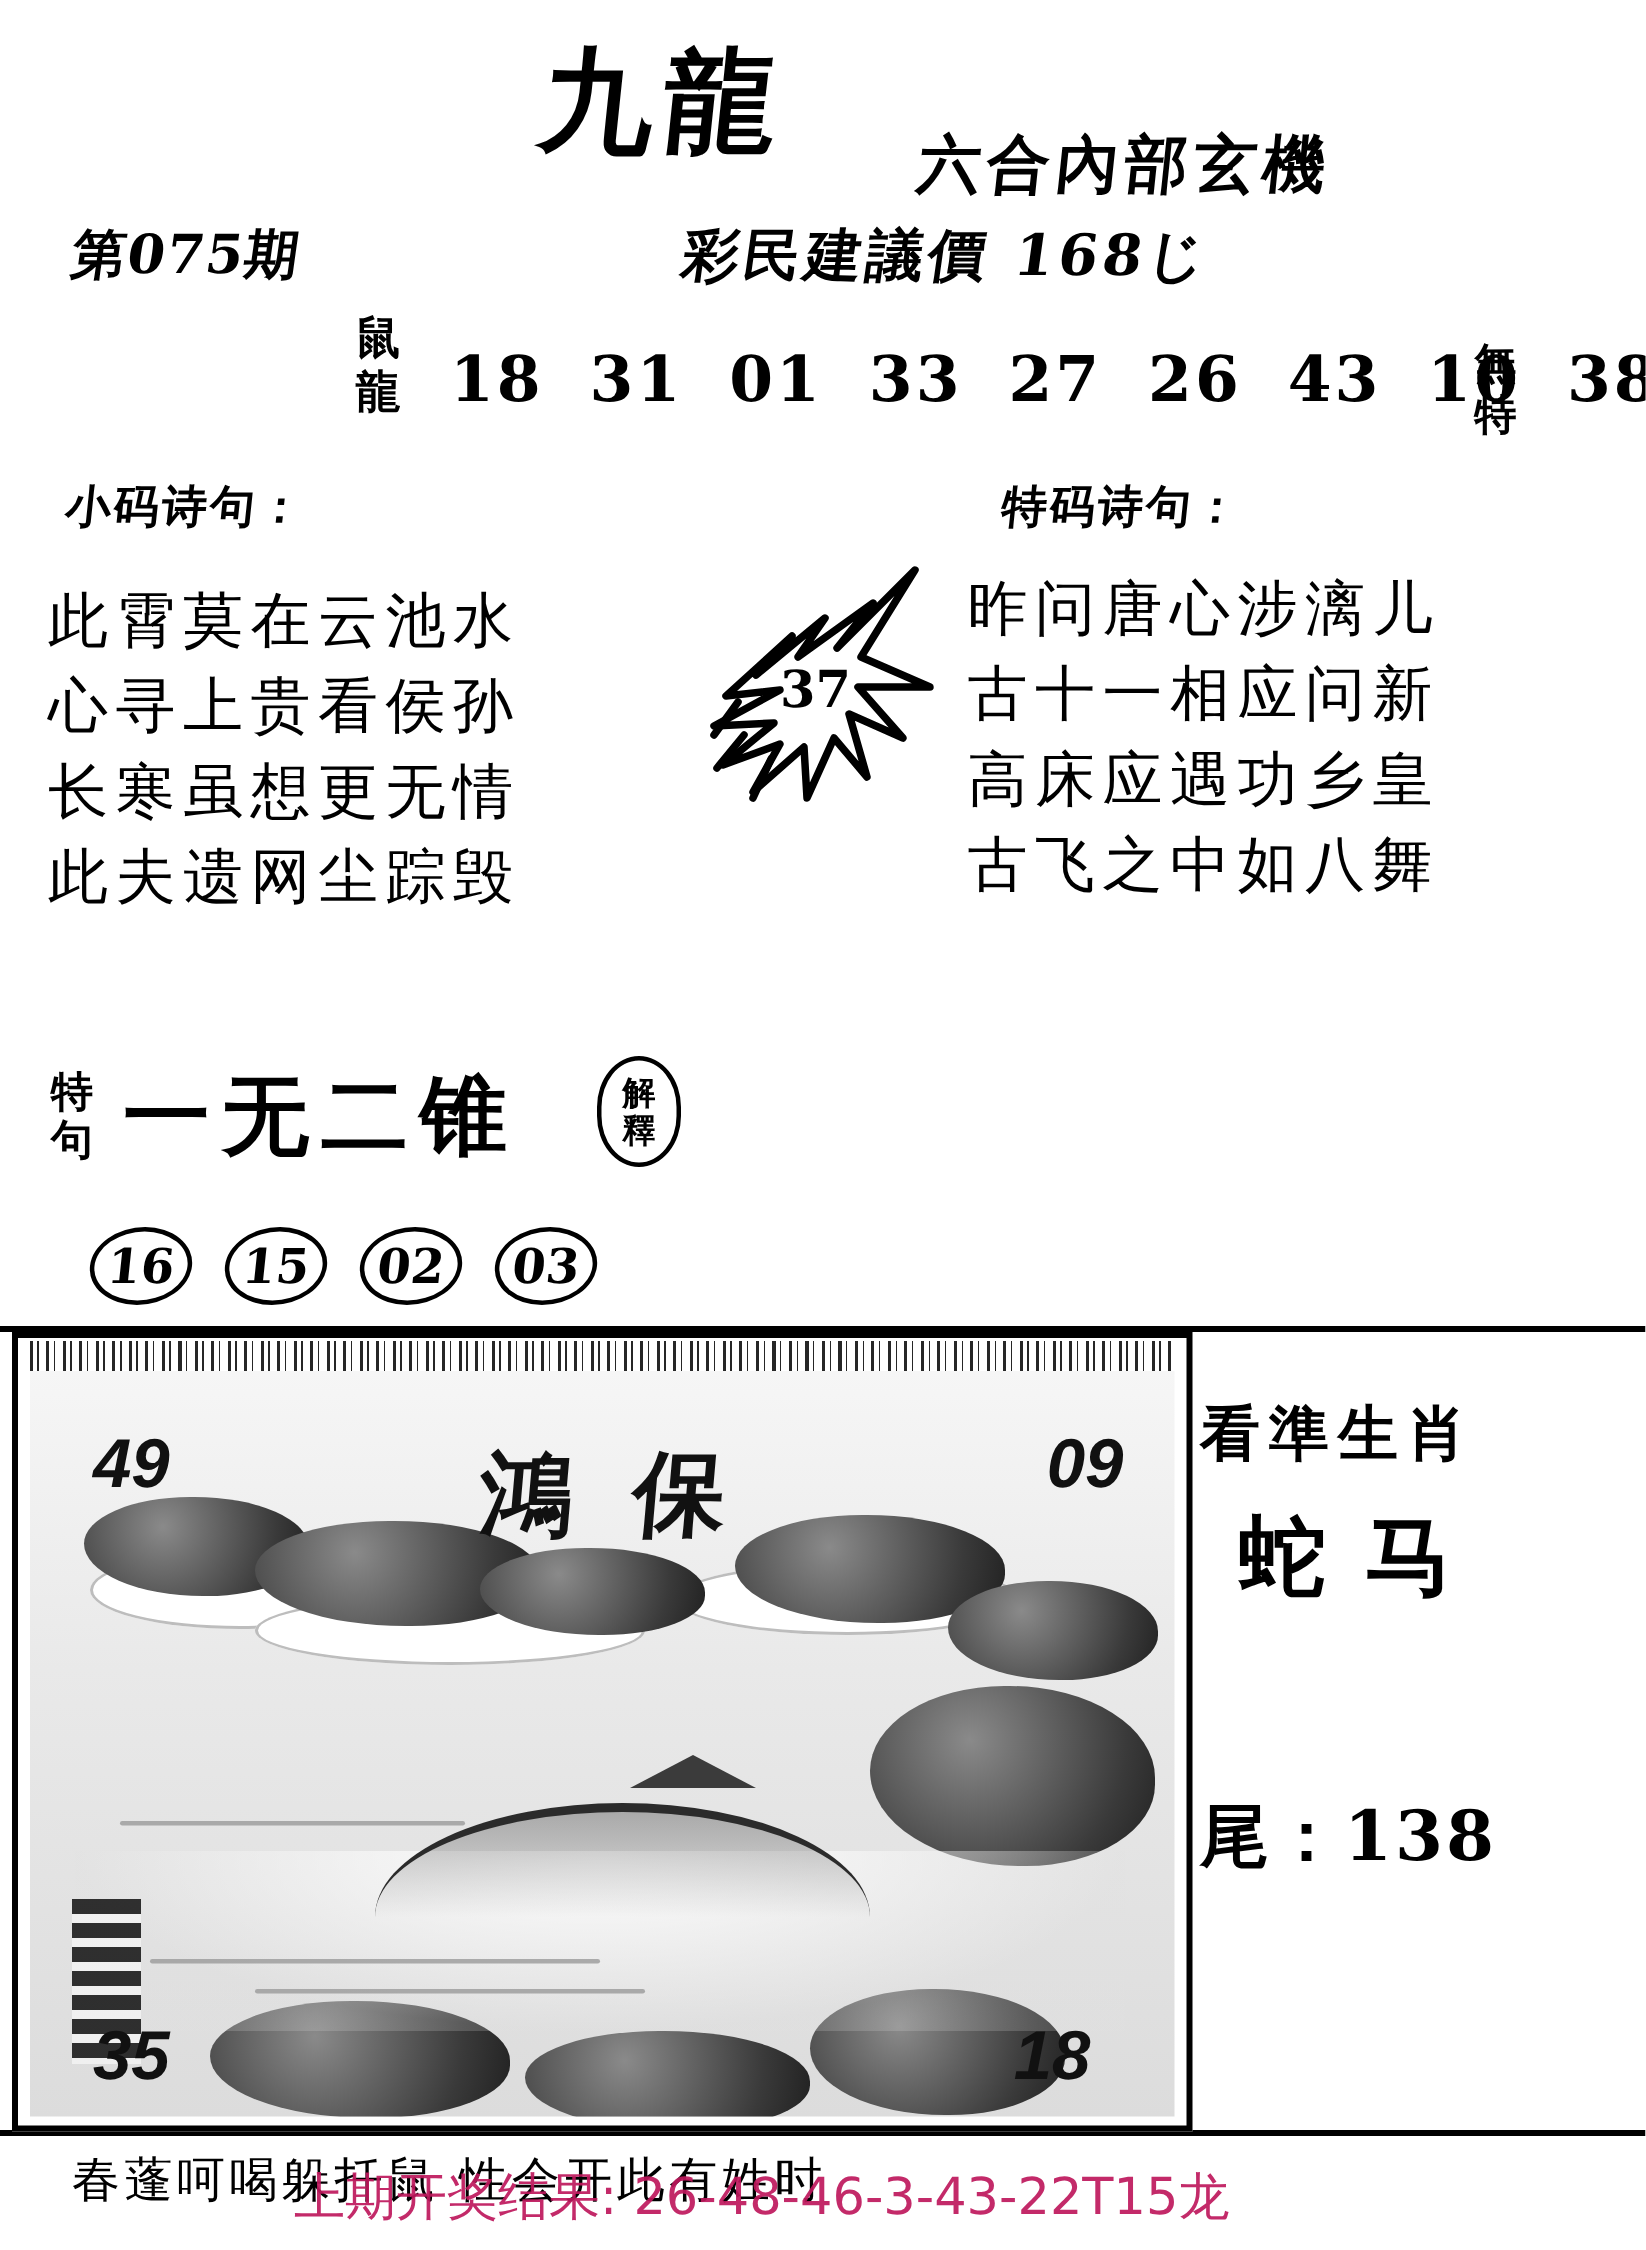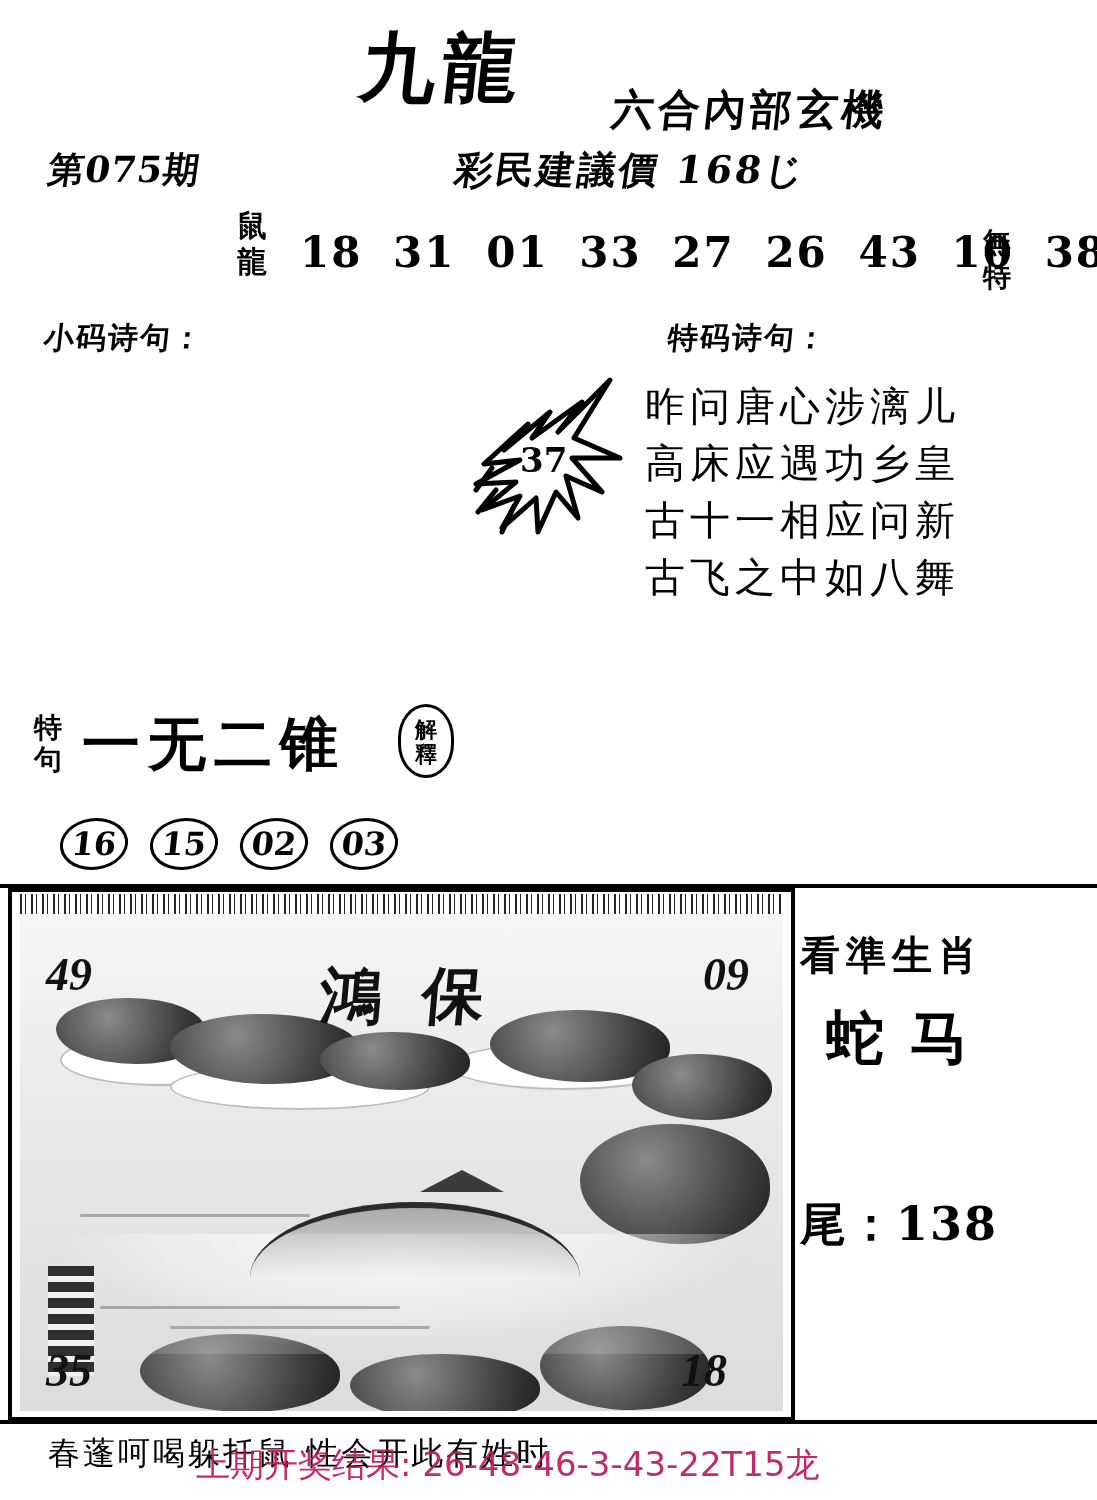--- a/index.html
+++ b/index.html
@@ -285,25 +285,26 @@
     font-family: "DejaVu Serif", serif;
     font-size: 54px;
     font-weight: bold;
     line-height: 58px;
     width: 72px;
     text-align: center;
     color: #111;
   }
   .corner-num {
     position: absolute;
-    font-family: Liberation Serif, serif;
+    font-family: Liberation Sans, sans-serif;
     font-size: 46px;
     font-weight: bold;
     font-style: italic;
     color: #111;
+    margin-left: 16px;
   }
   .cn-tl { left: 26px; top: 34px; }
   .cn-tr { right: 34px; top: 34px; }
   .cn-bl { left: 26px; bottom: 14px; }
   .cn-br { right: 56px; bottom: 14px; }
 
   .bridge {
     position: absolute;
     left: 230px; top: 288px;
     width: 330px; height: 70px;
@@ -428,25 +429,31 @@
   </div>
 
   <div class="zodiac-right">
     <div>無</div>
     <div>特</div>
   </div>
 
   <div class="poem-head-left">小码诗句：</div>
   <div class="poem-head-right">特码诗句：</div>
 
+  <div class="poem-left">
+    <div class="poem-line">此霄莫在云池水</div>
+    <div class="poem-line">心寻上贵看侯孙</div>
+    <div class="poem-line">长寒虽想更无情</div>
+    <div class="poem-line">此夫遗网尘踪毁</div>
+  </div>
 
   <div class="poem-right">
     <div class="poem-line">昨问唐心涉漓儿</div>
+    <div class="poem-line">古十一相应问新</div>
     <div class="poem-line">高床应遇功乡皇</div>
-    <div class="poem-line">古十一相应问新</div>
     <div class="poem-line">古飞之中如八舞</div>
   </div>
 
   <div class="brush-mark">
     <svg width="165" height="175" viewBox="0 0 165 175">
       <path d="M148 8 L96 60 L120 30 L70 66 L88 40 L42 78 L66 52 L22 92 L58 88 L14 112 L54 110 L20 138 L58 124 L40 156 L74 126 L76 160 L94 120 L116 146 L104 104 L140 120 L110 86 L158 86 L112 66 Z" fill="none" stroke="#000" stroke-width="5" stroke-linejoin="round"></path>
       <path d="M30 96 L14 118 M34 118 L16 140 M52 134 L40 160" stroke="#000" stroke-width="5" fill="none" stroke-linecap="round"></path>
     </svg>
     <div class="num">37</div>
   </div>

